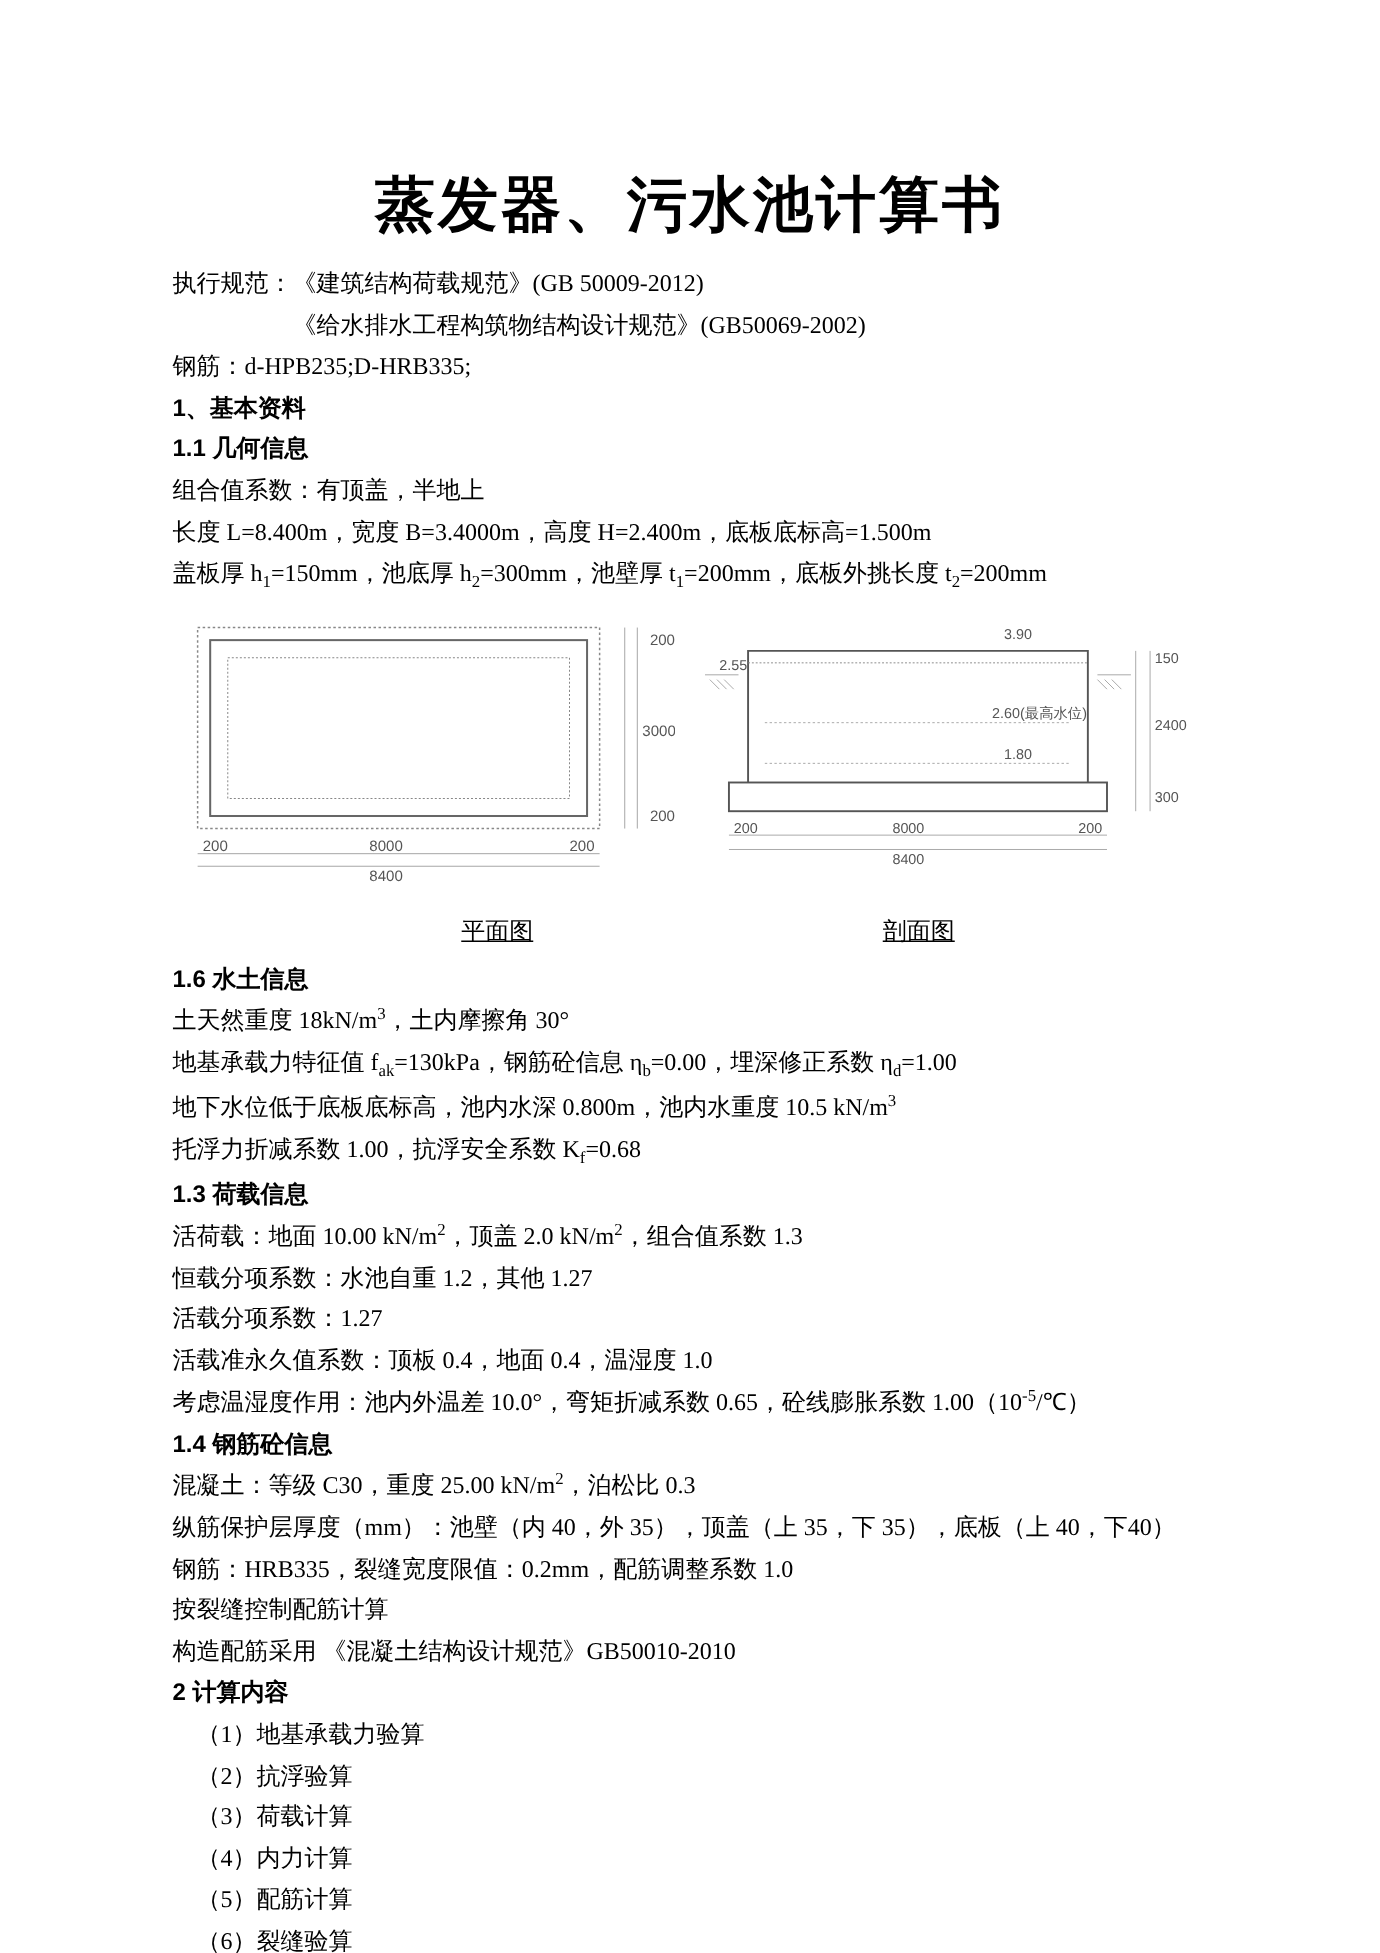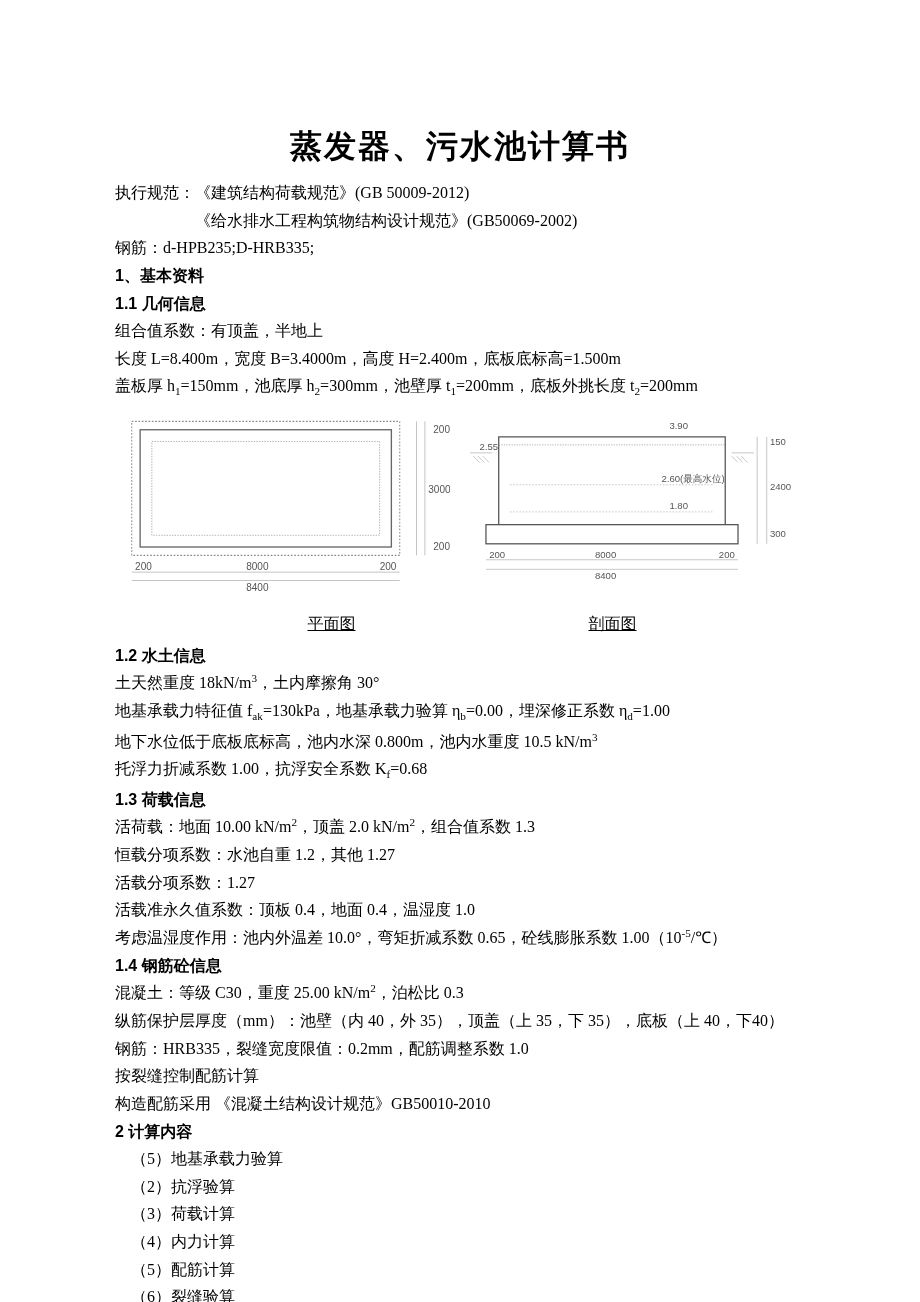--- a/index.html
+++ b/index.html
@@ -11,26 +11,25 @@
       font-family: "SimSun", "宋体", serif;
       font-size: 16px;
       line-height: 1.6;
       color: #000;
       background: #fff;
       width: 920px;
       padding: 105px 115px 60px 115px;
     }
     .title {
       font-family: "SimSun", "宋体", serif;
-      font-size: 32px;
+      font-size: 40px;
       font-weight: bold;
       text-align: center;
       margin-bottom: 8px;
       letter-spacing: 2px;
-      margin-top: 16px;
     }
     .line {
       margin-bottom: 2px;
     }
     .indent1 {
       padding-left: 1em;
     }
     .section-heading {
       font-family: Arial, "SimSun", sans-serif;
       font-weight: bold;
@@ -147,26 +146,26 @@
       <text class="svg-text" x="156" y="91">200</text>
     </svg>
   </div>
 </div>
 
 <div class="caption-row">
   <span class="caption" style="margin-left:76px;">平面图</span>
   <span class="caption" style="margin-right:52px;">剖面图</span>
 </div>
 
-<div class="line section-heading">1.2  水土信息</div>
+<div class="line section-heading">1.6  水土信息</div>
 <div class="line">
   <span>土天然重度 18kN/m</span><sup>3</sup><span>，土内摩擦角 30°</span>
 </div>
 <div class="line">
-  <span>地基承载力特征值 f</span><sub>ak</sub><span>=130kPa，地基承载力验算 η</span><sub>b</sub><span>=0.00，埋深修正系数 η</span><sub>d</sub><span>=1.00</span>
+  <span>地基承载力特征值 f</span><sub>ak</sub><span>=130kPa，钢筋砼信息 η</span><sub>b</sub><span>=0.00，埋深修正系数 η</span><sub>d</sub><span>=1.00</span>
 </div>
 <div class="line">
   <span>地下水位低于底板底标高，池内水深 0.800m，池内水重度 10.5 kN/m</span><sup>3</sup>
 </div>
 <div class="line">
   <span>托浮力折减系数 1.00，抗浮安全系数 K</span><sub>f</sub><span>=0.68</span>
 </div>
 
 <div class="line section-heading">1.3  荷载信息</div>
 <div class="line">
@@ -182,19 +181,19 @@
 <div class="line section-heading">1.4  钢筋砼信息</div>
 <div class="line">
   <span>混凝土：等级 C30，重度 25.00 kN/m</span><sup>2</sup><span>，泊松比 0.3</span>
 </div>
 <div class="line">纵筋保护层厚度（mm）：池壁（内 40，外 35），顶盖（上 35，下 35），底板（上 40，下40）</div>
 <div class="line">钢筋：HRB335，裂缝宽度限值：0.2mm，配筋调整系数 1.0</div>
 <div class="line">按裂缝控制配筋计算</div>
 <div class="line">构造配筋采用 《混凝土结构设计规范》GB50010-2010</div>
 
 <div class="line section-heading">2  计算内容</div>
-<div class="line indent1">（5）地基承载力验算</div>
+<div class="line indent1">（1）地基承载力验算</div>
 <div class="line indent1">（2）抗浮验算</div>
 <div class="line indent1">（3）荷载计算</div>
 <div class="line indent1">（4）内力计算</div>
 <div class="line indent1">（5）配筋计算</div>
 <div class="line indent1">（6）裂缝验算</div>
 <div class="line indent1">（7）挠度验算</div>
 
 </body></html>

